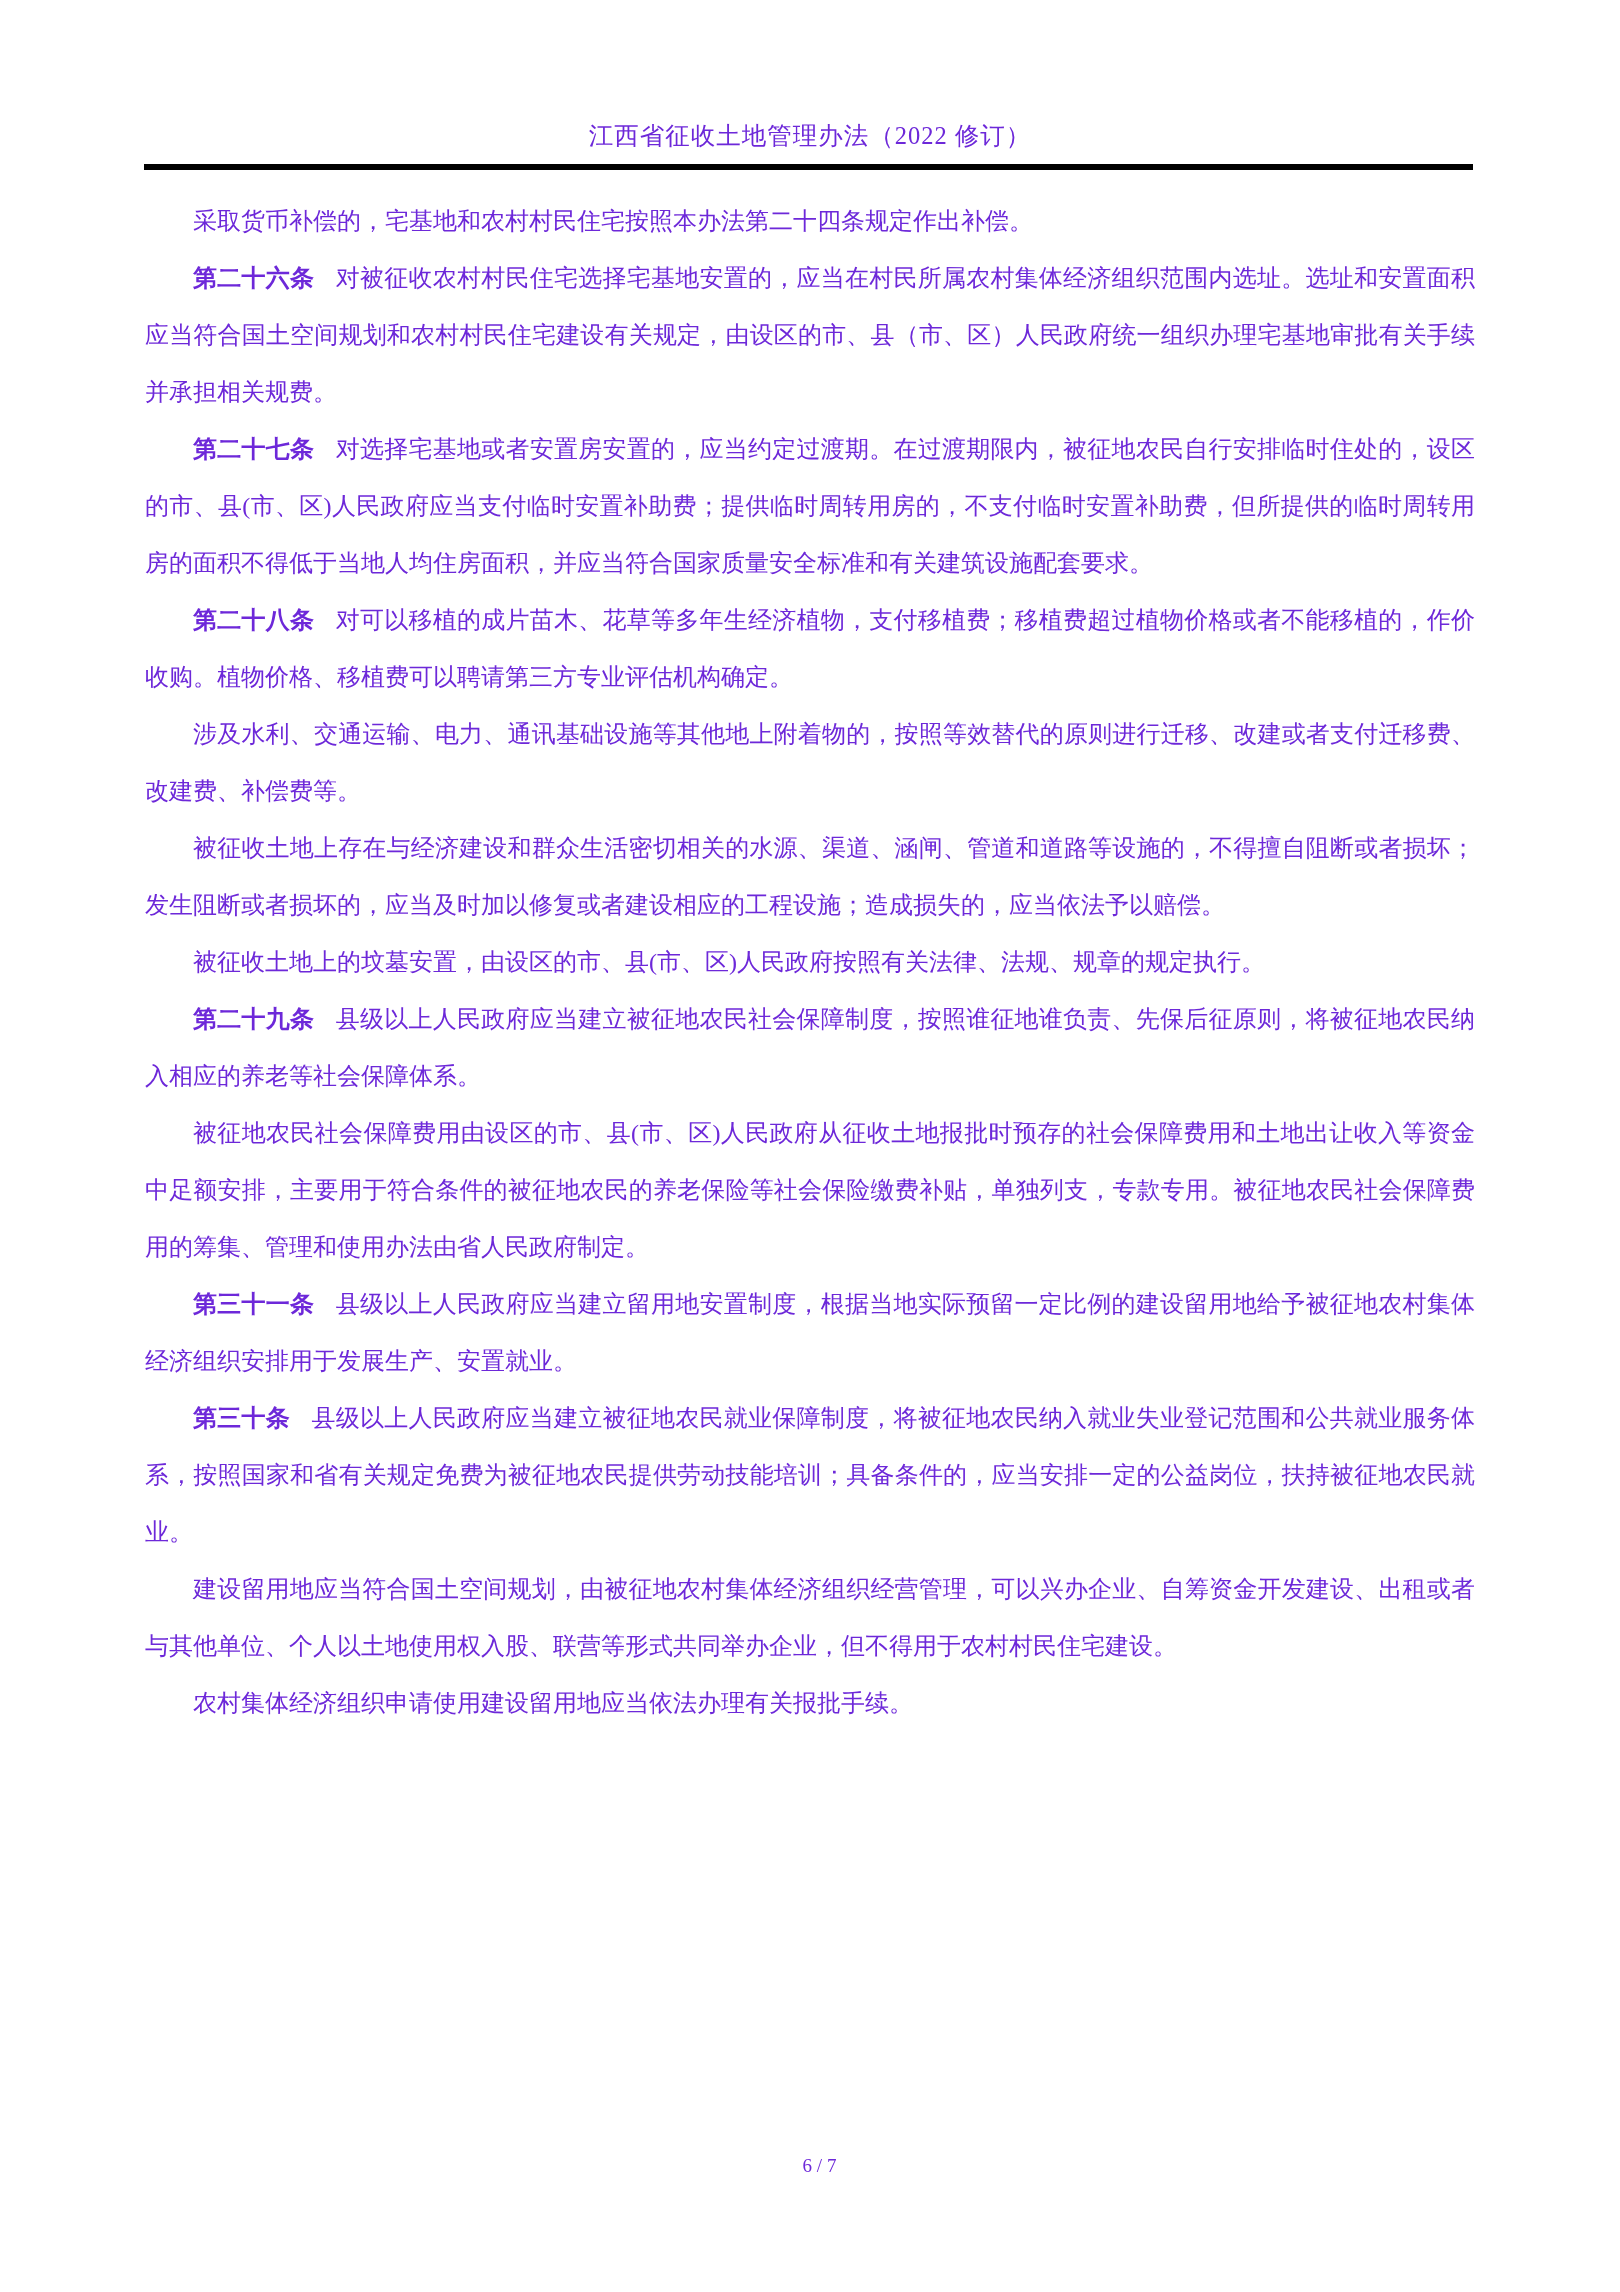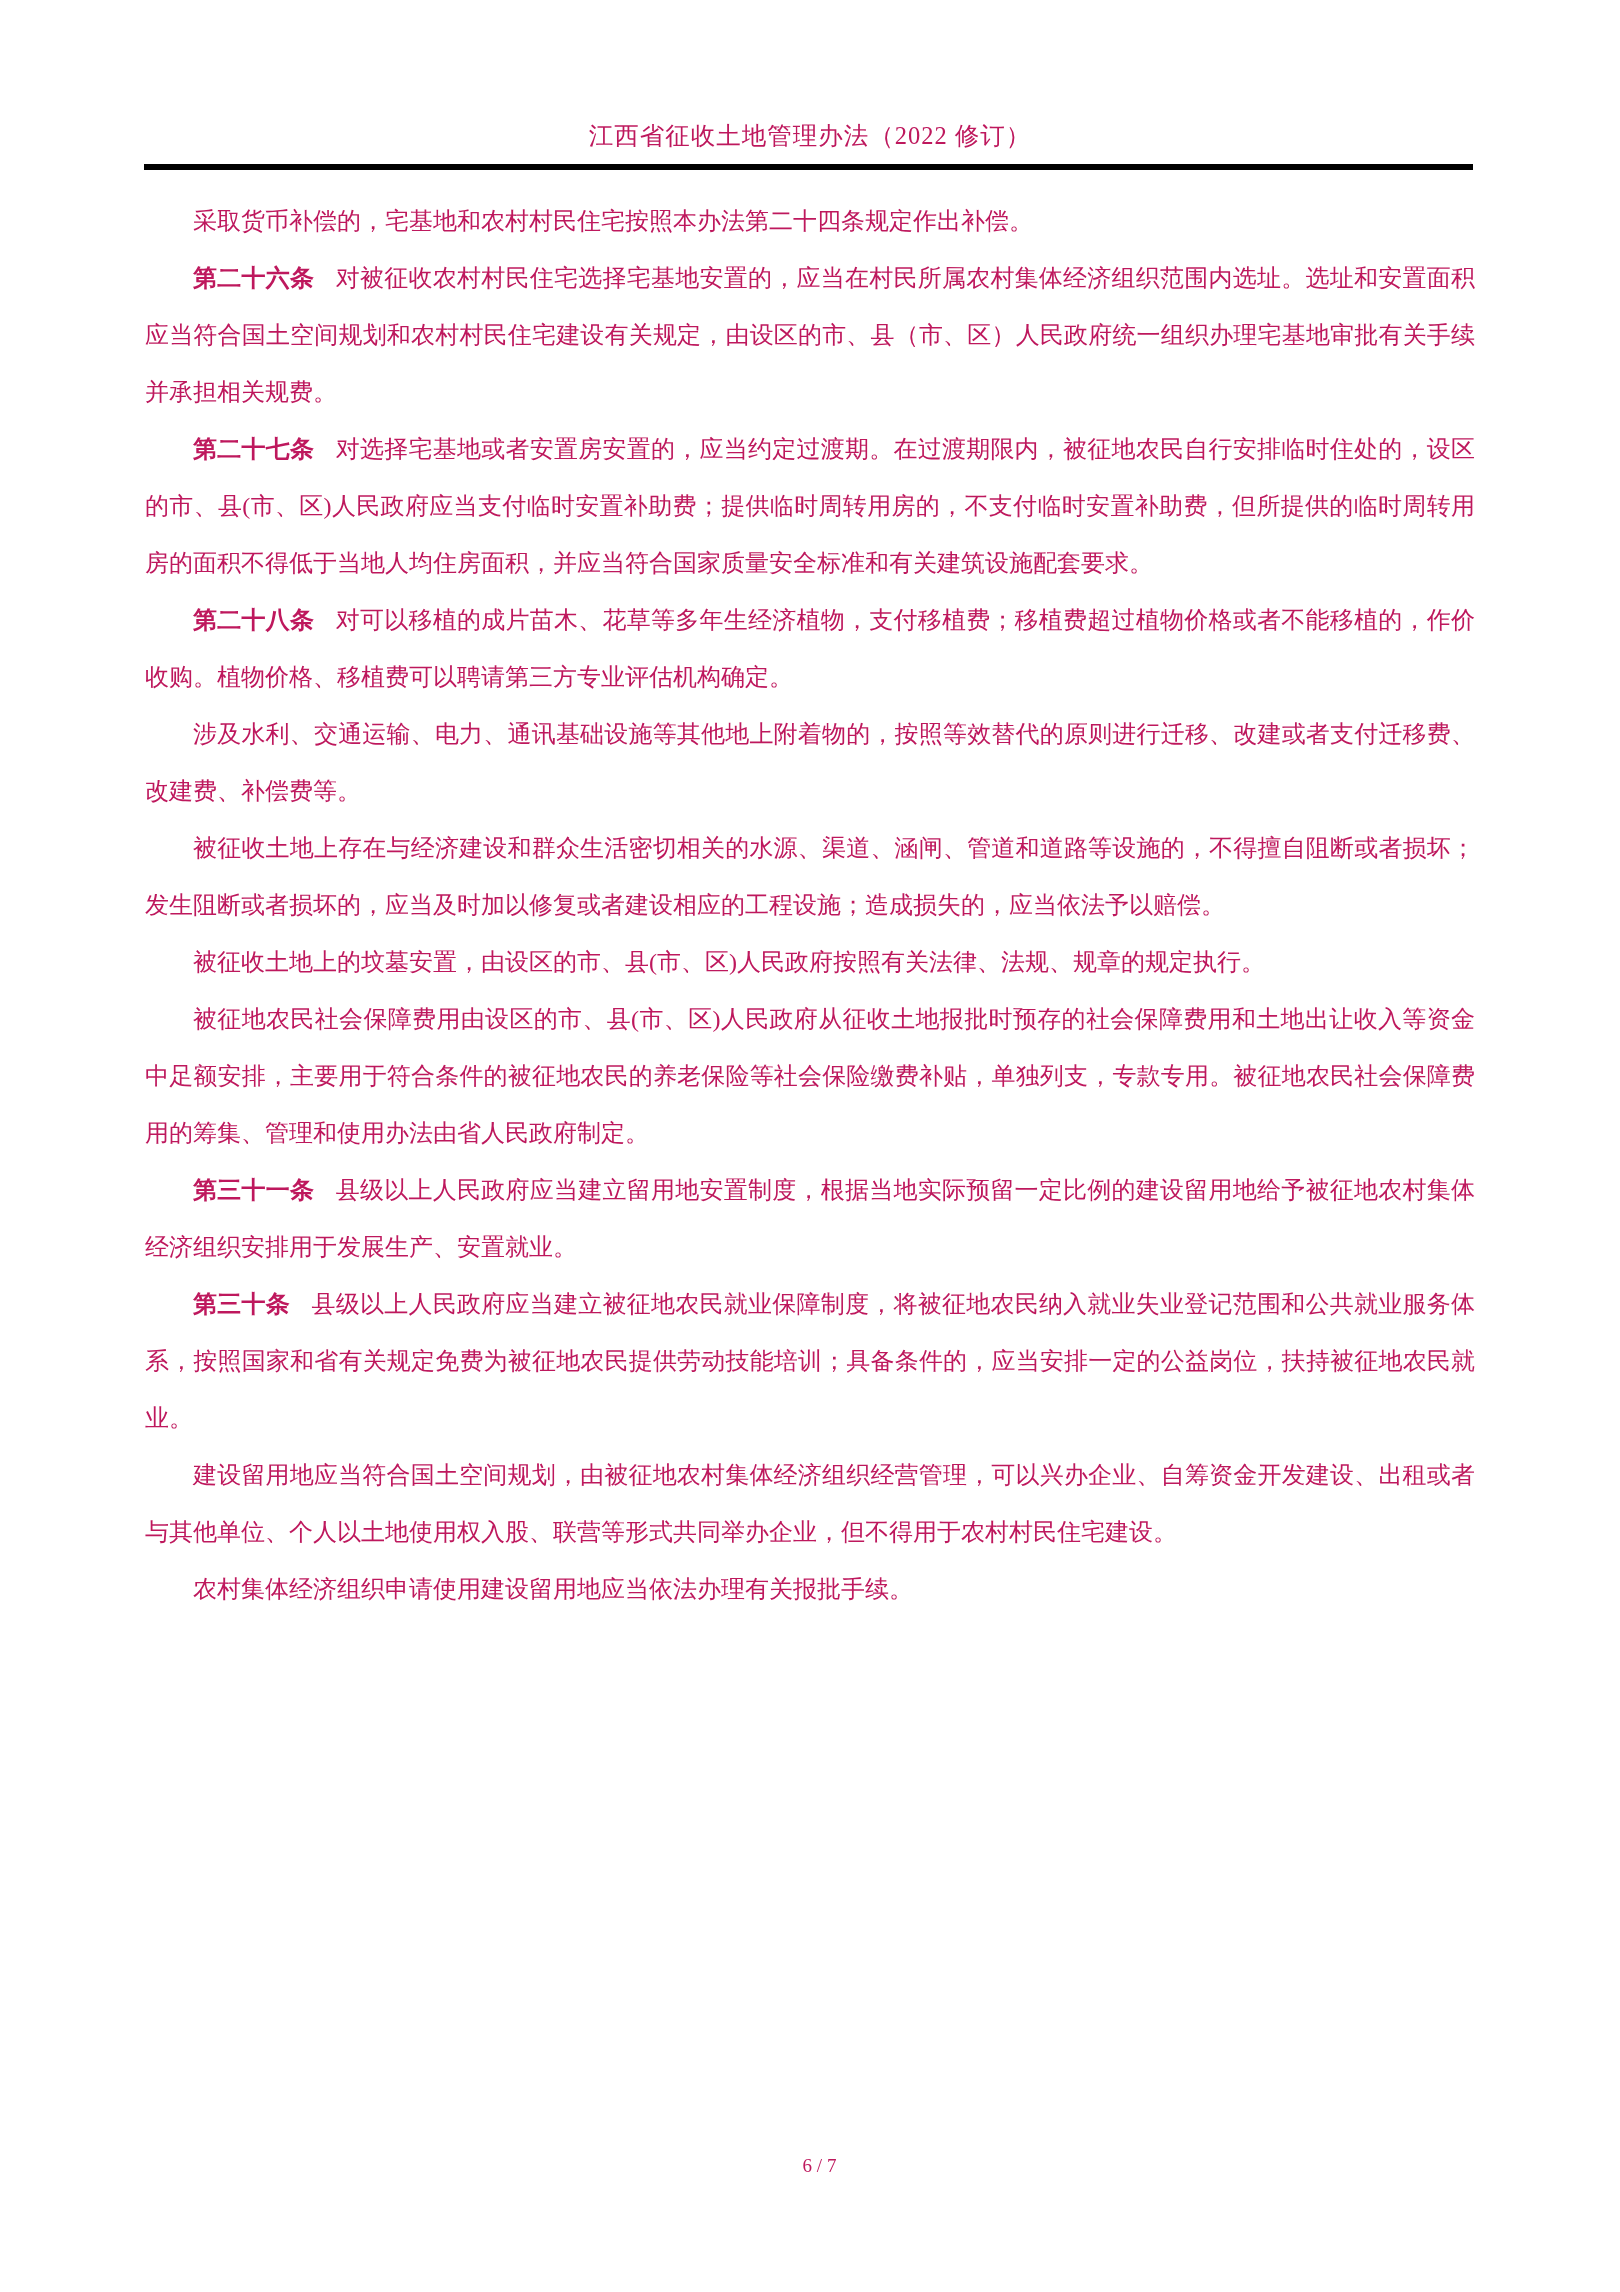--- a/index.html
+++ b/index.html
@@ -2,21 +2,21 @@
 <html><head>
 <meta charset="utf-8">
 <style>
   * { margin: 0; padding: 0; box-sizing: border-box; }
   html, body { background: #ffffff; }
   .page {
     position: relative;
     width: 1620px;
     height: 2225px;
     background: #ffffff;
-    color: #be185d;
+    color: #6d28d9;
     font-family: "Liberation Serif", "DejaVu Serif", serif;
     overflow: hidden;
   }
   .header-title {
     position: absolute;
     top: 119px;
     left: 0;
     width: 100%;
     text-align: center;
     font-size: 24.5px;
@@ -64,20 +64,21 @@
   <div class="header-rule"></div>
 
   <div class="content">
     <p class="para"><span class="term"></span><span>采取货币补偿的，宅基地和农村村民住宅按照本办法第二十四条规定作出补偿。</span></p>
     <p class="para"><span class="term">第二十六条</span><span>对被征收农村村民住宅选择宅基地安置的，应当在村民所属农村集体经济组织范围内选址。选址和安置面积应当符合国土空间规划和农村村民住宅建设有关规定，由设区的市、县（市、区）人民政府统一组织办理宅基地审批有关手续并承担相关规费。</span></p>
     <p class="para"><span class="term">第二十七条</span><span>对选择宅基地或者安置房安置的，应当约定过渡期。在过渡期限内，被征地农民自行安排临时住处的，设区的市、县(市、区)人民政府应当支付临时安置补助费；提供临时周转用房的，不支付临时安置补助费，但所提供的临时周转用房的面积不得低于当地人均住房面积，并应当符合国家质量安全标准和有关建筑设施配套要求。</span></p>
     <p class="para"><span class="term">第二十八条</span><span>对可以移植的成片苗木、花草等多年生经济植物，支付移植费；移植费超过植物价格或者不能移植的，作价收购。植物价格、移植费可以聘请第三方专业评估机构确定。</span></p>
     <p class="para"><span class="term"></span><span>涉及水利、交通运输、电力、通讯基础设施等其他地上附着物的，按照等效替代的原则进行迁移、改建或者支付迁移费、改建费、补偿费等。</span></p>
     <p class="para"><span class="term"></span><span>被征收土地上存在与经济建设和群众生活密切相关的水源、渠道、涵闸、管道和道路等设施的，不得擅自阻断或者损坏；发生阻断或者损坏的，应当及时加以修复或者建设相应的工程设施；造成损失的，应当依法予以赔偿。</span></p>
     <p class="para"><span class="term"></span><span>被征收土地上的坟墓安置，由设区的市、县(市、区)人民政府按照有关法律、法规、规章的规定执行。</span></p>
+    <p class="para"><span class="term">第二十九条</span><span>县级以上人民政府应当建立被征地农民社会保障制度，按照谁征地谁负责、先保后征原则，将被征地农民纳入相应的养老等社会保障体系。</span></p>
     <p class="para"><span class="term"></span><span>被征地农民社会保障费用由设区的市、县(市、区)人民政府从征收土地报批时预存的社会保障费用和土地出让收入等资金中足额安排，主要用于符合条件的被征地农民的养老保险等社会保险缴费补贴，单独列支，专款专用。被征地农民社会保障费用的筹集、管理和使用办法由省人民政府制定。</span></p>
     <p class="para"><span class="term">第三十一条</span><span>县级以上人民政府应当建立留用地安置制度，根据当地实际预留一定比例的建设留用地给予被征地农村集体经济组织安排用于发展生产、安置就业。</span></p>
     <p class="para"><span class="term">第三十条</span><span>县级以上人民政府应当建立被征地农民就业保障制度，将被征地农民纳入就业失业登记范围和公共就业服务体系，按照国家和省有关规定免费为被征地农民提供劳动技能培训；具备条件的，应当安排一定的公益岗位，扶持被征地农民就业。</span></p>
     <p class="para"><span class="term"></span><span>建设留用地应当符合国土空间规划，由被征地农村集体经济组织经营管理，可以兴办企业、自筹资金开发建设、出租或者与其他单位、个人以土地使用权入股、联营等形式共同举办企业，但不得用于农村村民住宅建设。</span></p>
     <p class="para"><span class="term"></span><span>农村集体经济组织申请使用建设留用地应当依法办理有关报批手续。</span></p>
   </div>
 
   <div class="footer">
     <span>6 / 7</span>
   </div>

